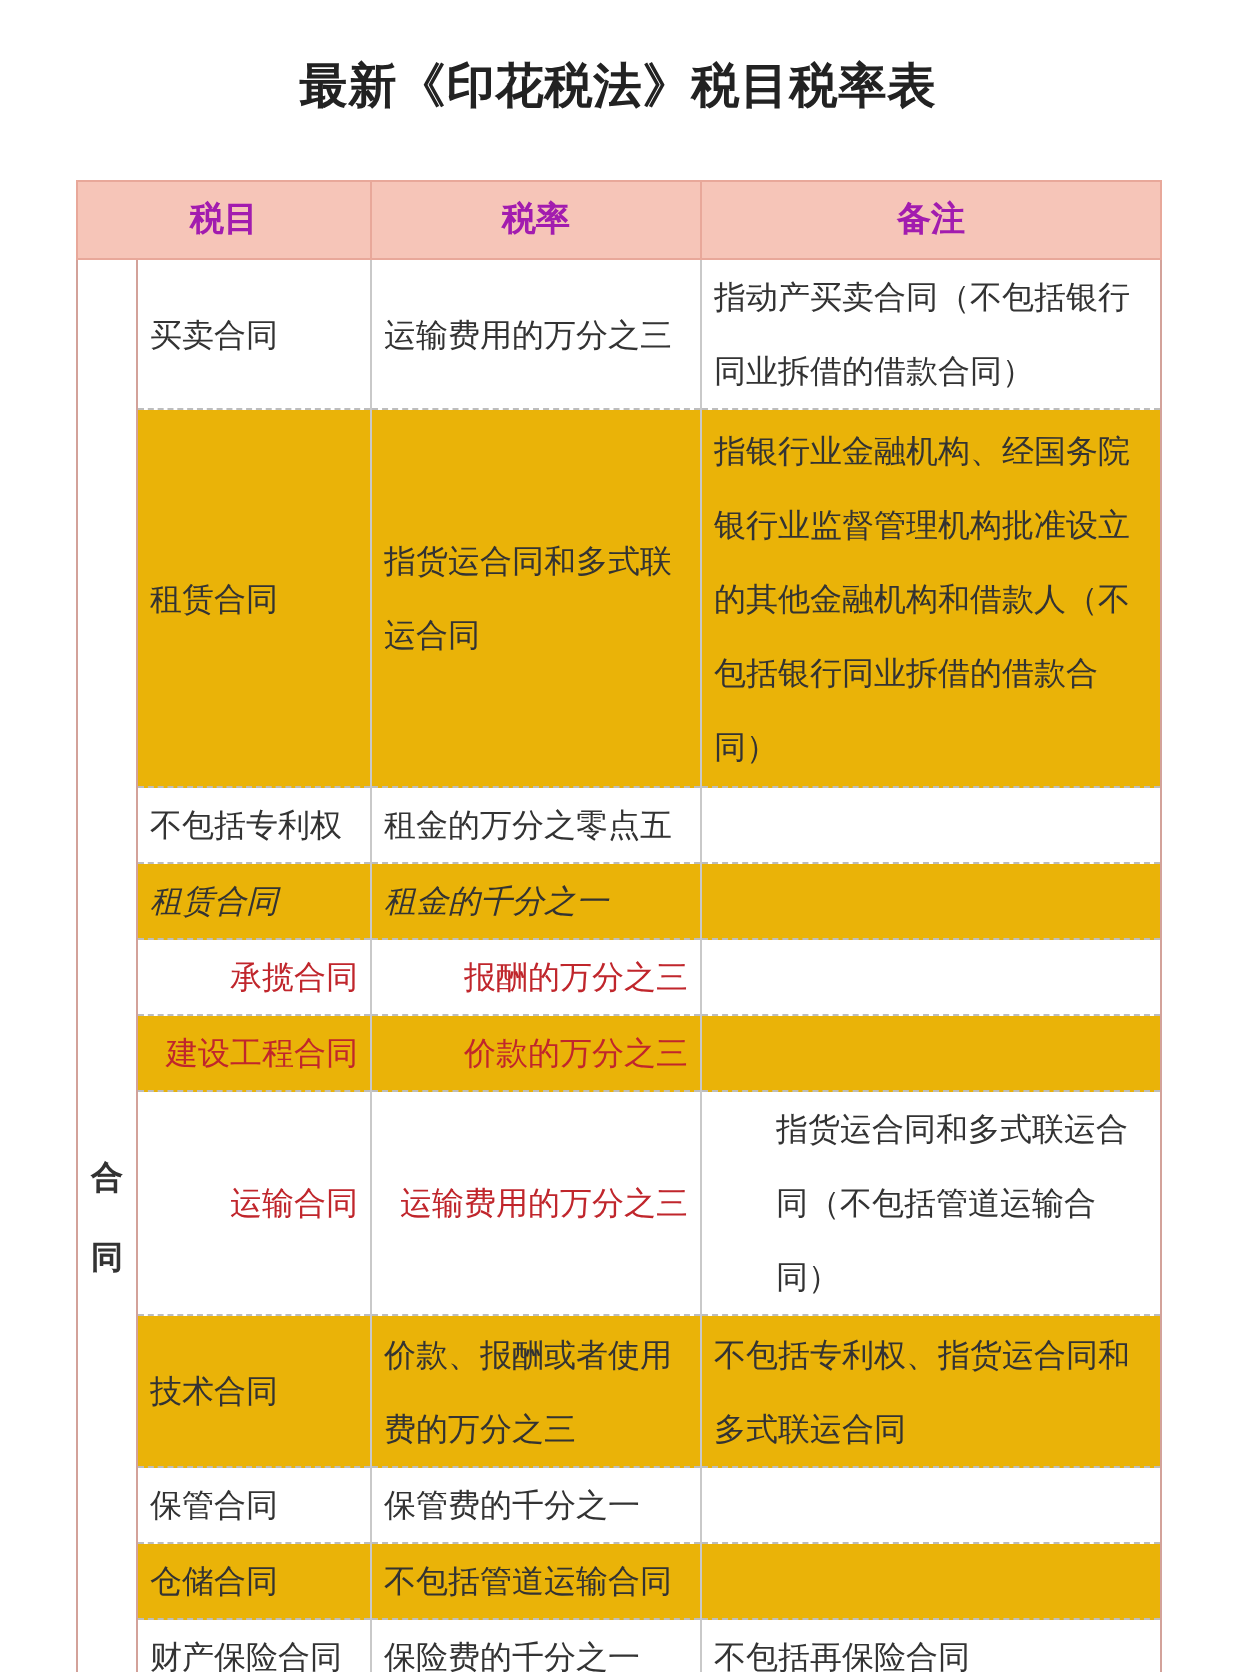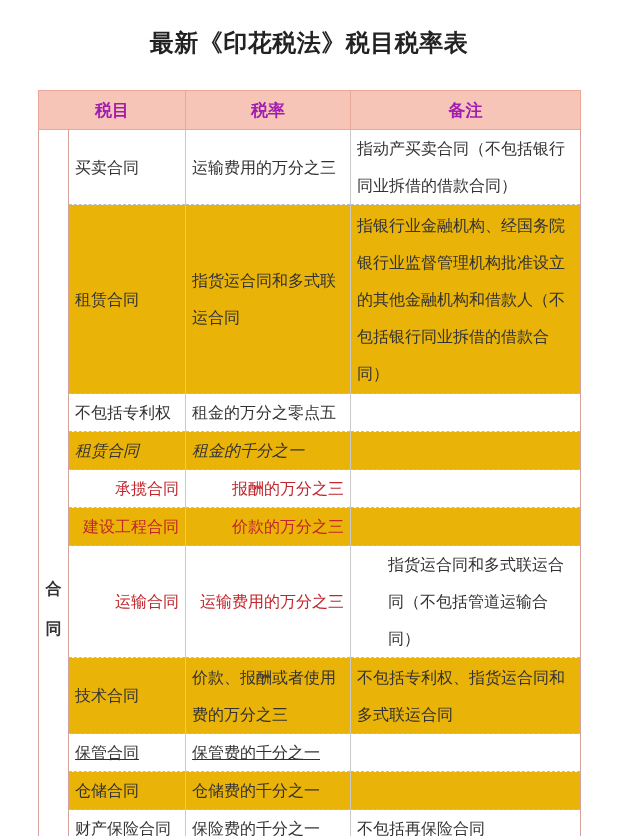--- a/index.html
+++ b/index.html
@@ -76,28 +76,28 @@
     <tr class="red" style="height:76px;">
       <td class="item">运输合同</td>
       <td class="rate">运输费用的万分之三</td>
       <td class="notes" style="color:#333;padding-left:37px;">指货运合同和多式联运合同（不包括管道运输合同）</td>
     </tr>
     <tr class="alt" style="height:76px;">
       <td class="item">技术合同</td>
       <td class="rate">价款、报酬或者使用费的万分之三</td>
       <td class="notes">不包括专利权、指货运合同和多式联运合同</td>
     </tr>
-    <tr style="height:38px;text-decoration:underline;">
+    <tr style="height:38px;">
       <td class="item">保管合同</td>
       <td class="rate">保管费的千分之一</td>
       <td class="notes"></td>
     </tr>
     <tr class="alt" style="height:37px;">
       <td class="item">仓储合同</td>
-      <td class="rate">仓储费的千分之一</td>
+      <td class="rate">不包括管道运输合同</td>
       <td class="notes"></td>
     </tr>
     <tr style="height:37px;">
       <td class="item">财产保险合同</td>
       <td class="rate">保险费的千分之一</td>
       <td class="notes">不包括再保险合同</td>
     </tr>
   </tbody>
 </table>
 

